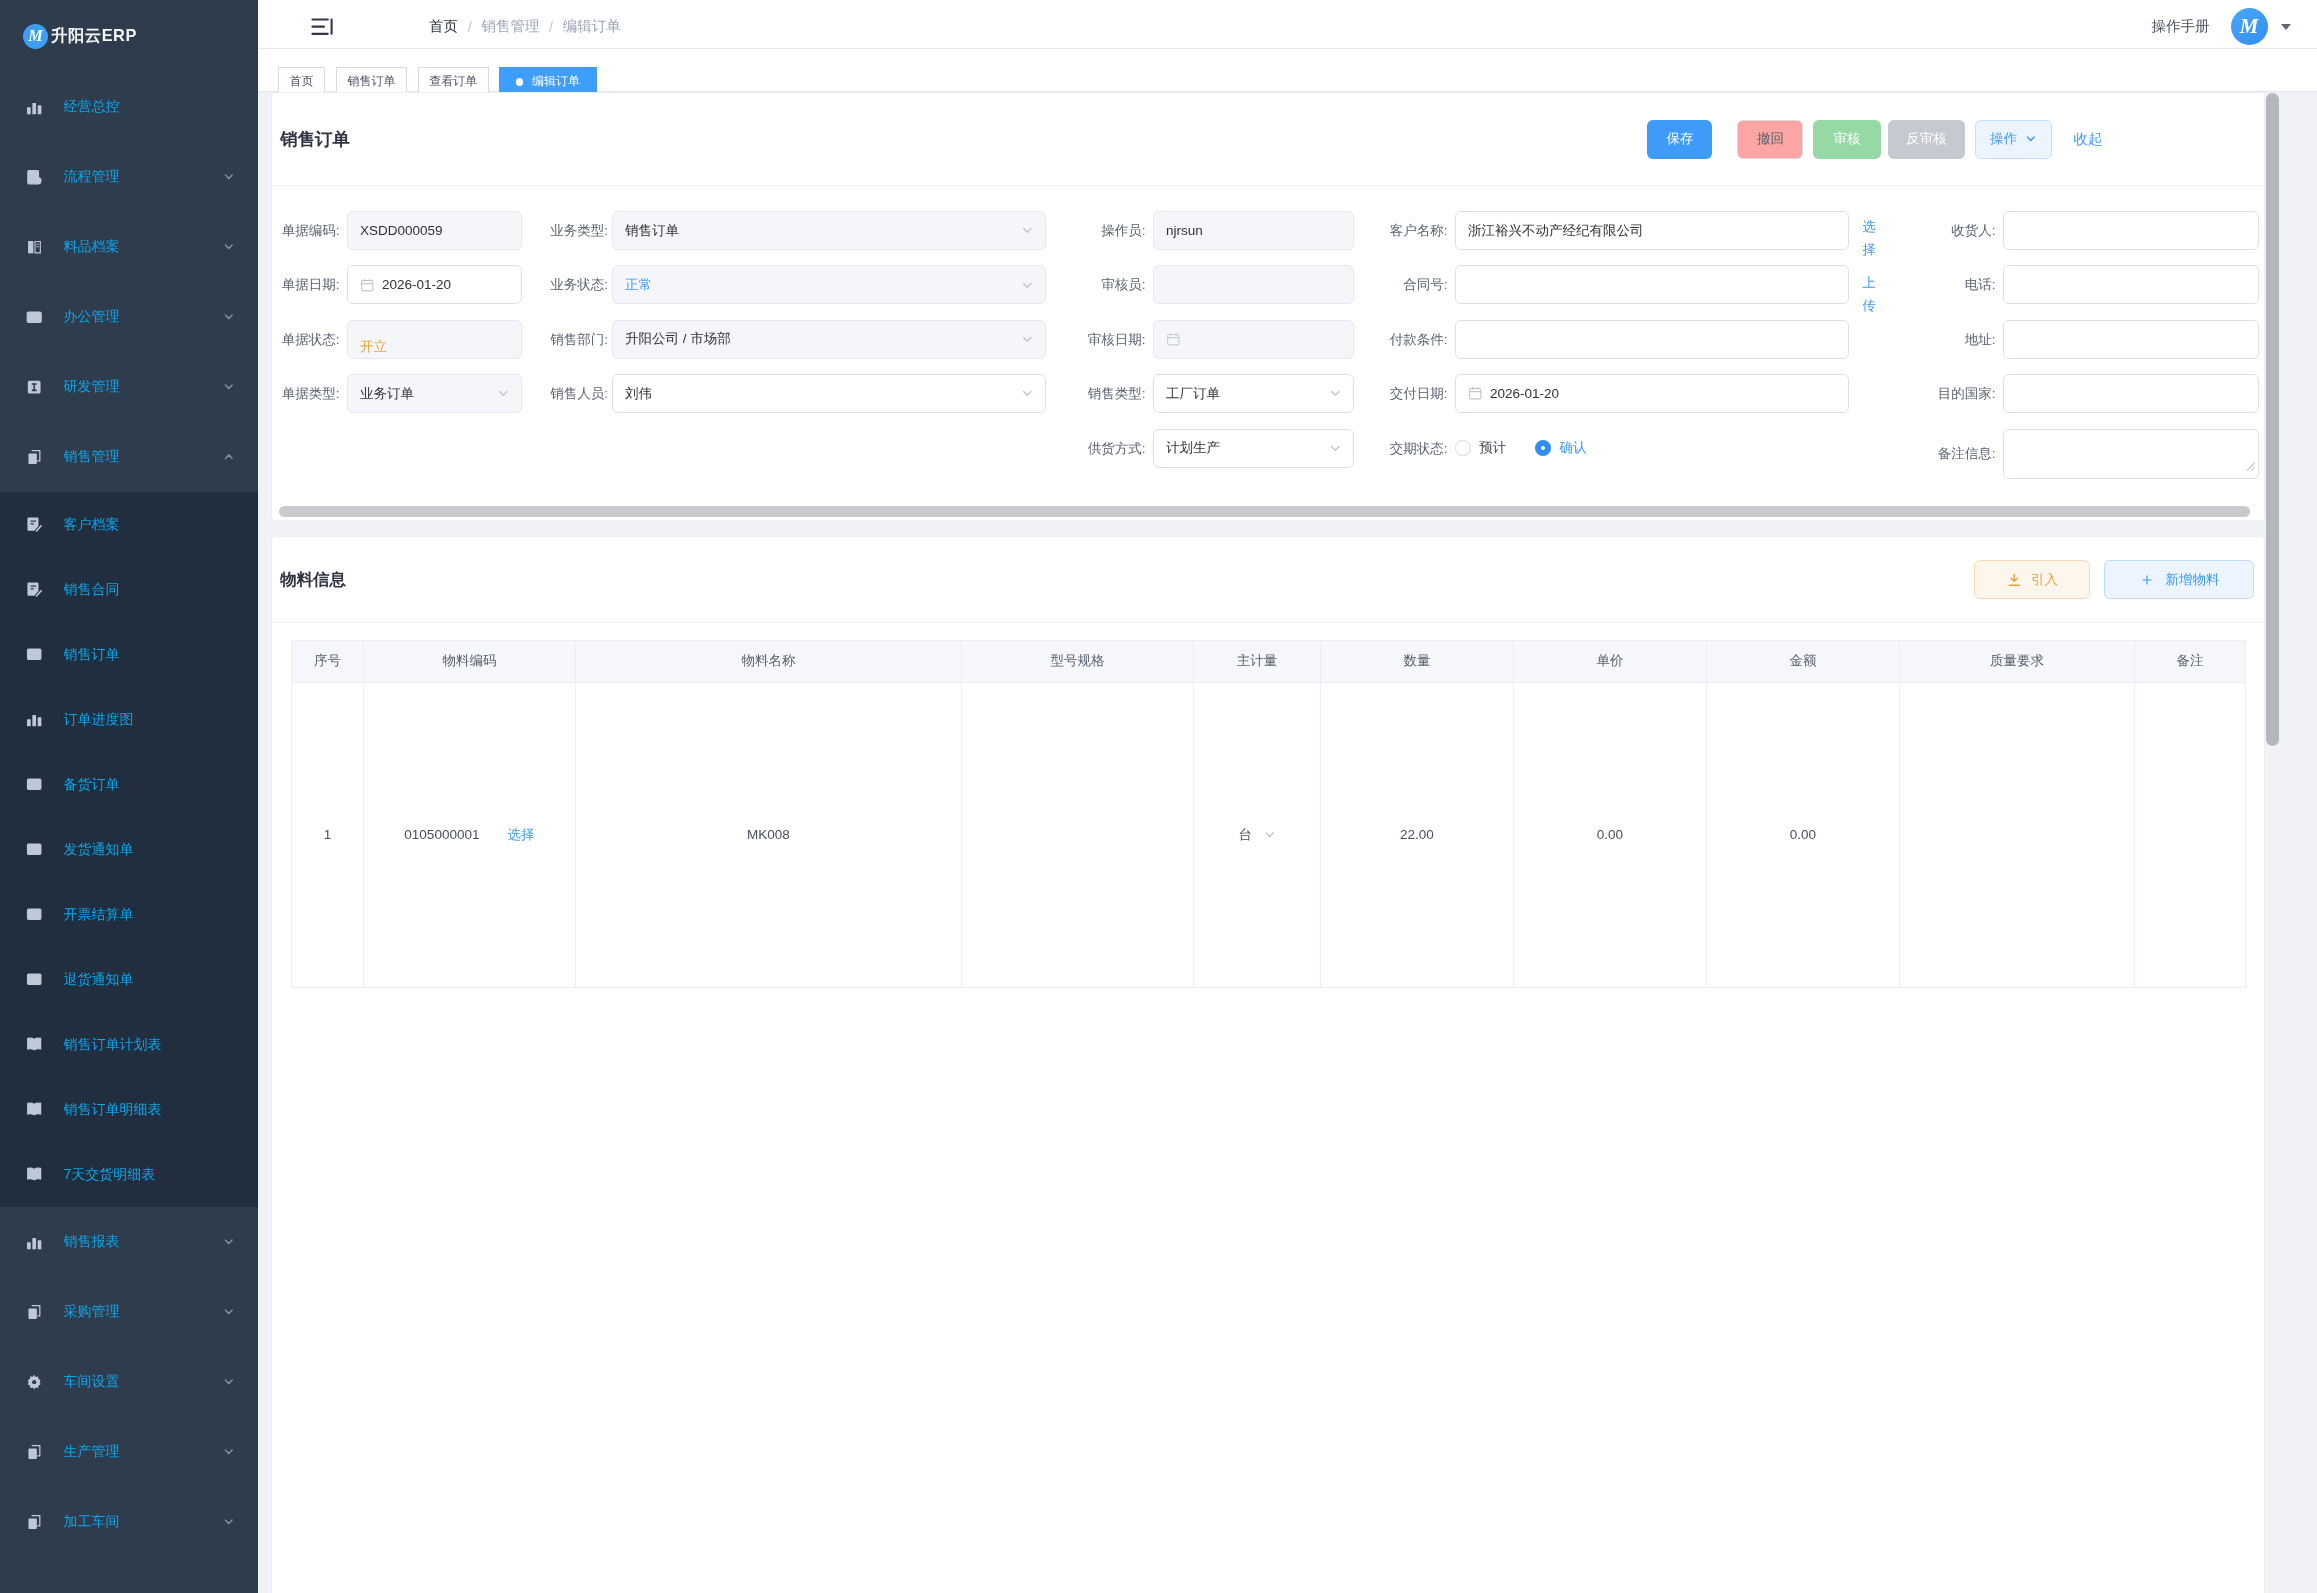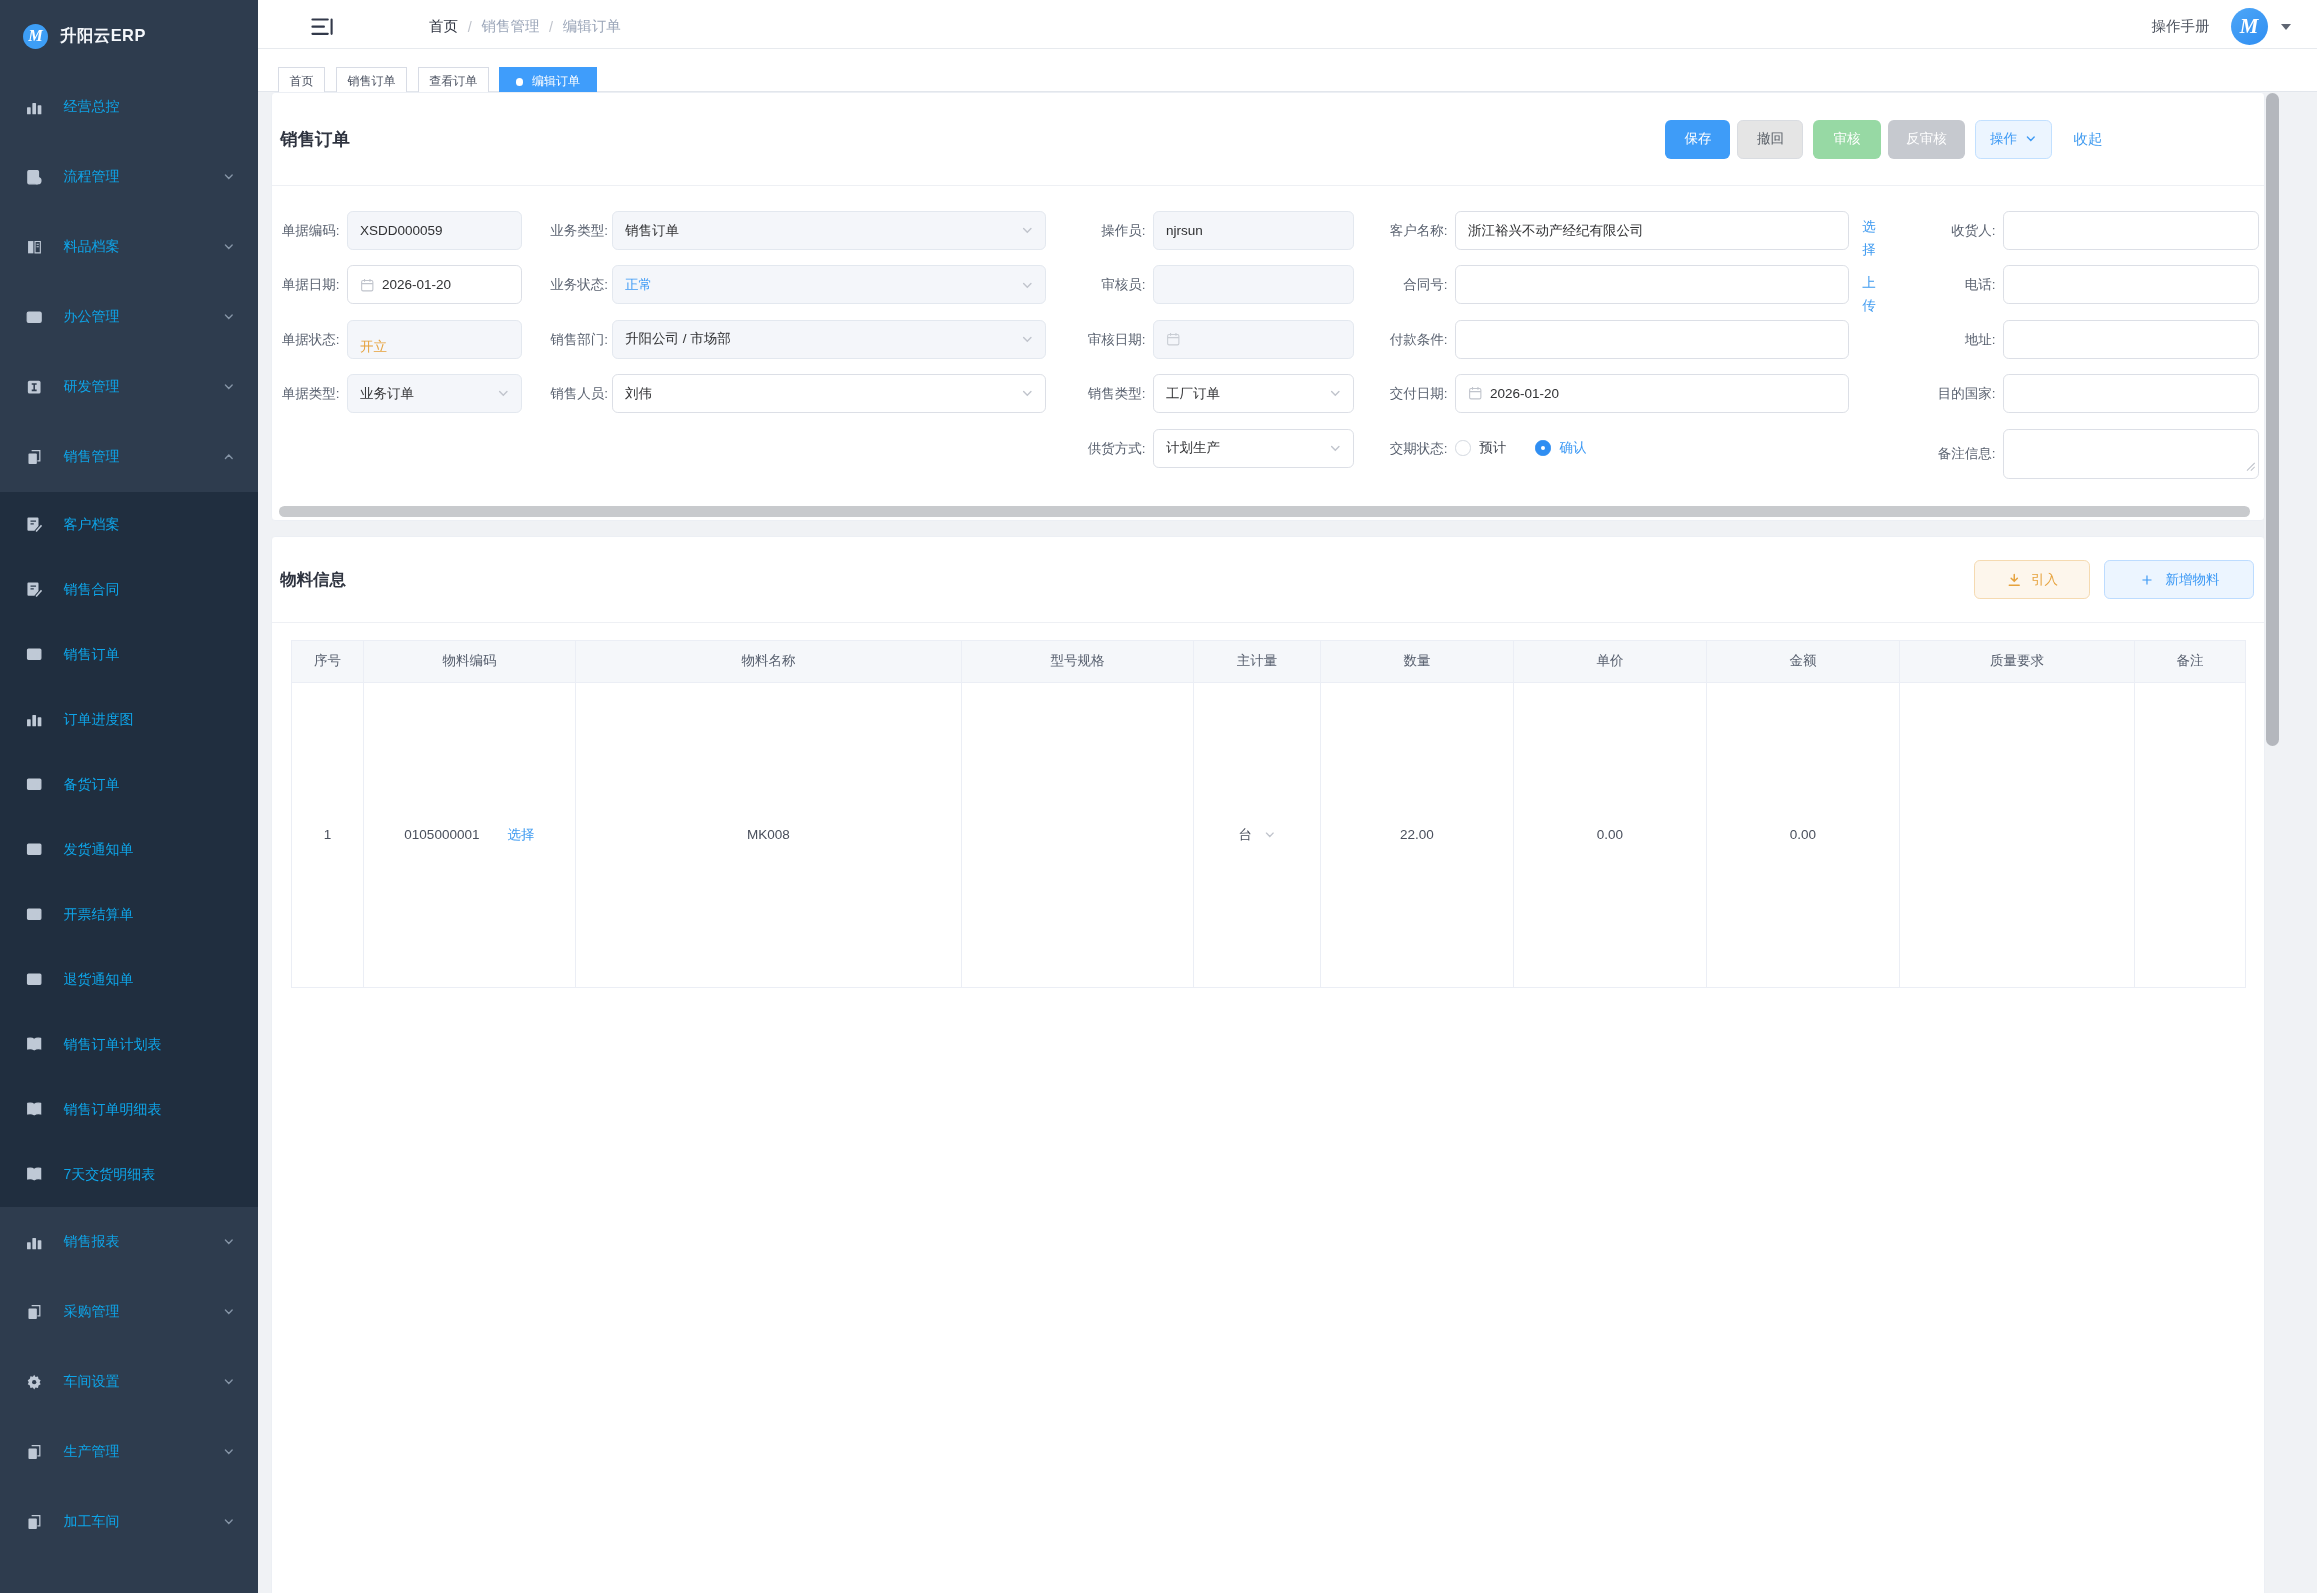--- a/index.html
+++ b/index.html
@@ -4,21 +4,21 @@
 <style>
   * { margin:0; padding:0; box-sizing:border-box; }
   html,body { width:2317px; height:1593px; overflow:hidden; }
   body { font-family:"Liberation Sans","DejaVu Sans",sans-serif; font-size:13.5px; color:#303133; background:#f0f2f5; }
   .page { display:flex; width:2317px; height:1593px; }
 
   
   .sidebar { width:258px; flex:none; background:#2e3c4e; color:#c2cbd8; overflow:hidden; }
   .logo-row { height:72px; display:flex; align-items:center; padding-left:23px; }
   .logo-circle { width:25px; height:25px; border-radius:50%; background:#3d9ef6; color:#fff; display:flex; align-items:center; justify-content:center; font-family:"Liberation Serif",serif; font-style:italic; font-weight:bold; font-size:16.4px; flex:none; }
-  .logo-text { color:#f4f7fb; font-weight:bold; font-size:16.4px; margin-left:12px; letter-spacing:0.5px; }
+  .logo-text { color:#f4f7fb; font-weight:bold; font-size:16.4px; margin-left:3px; letter-spacing:0.5px; }
   .s-item { height:70px; display:flex; align-items:center; padding:0 23px 0 26px; cursor:pointer; position:relative; }
   .s-item.sub { height:65px; background:#202e3f; }
   .s-ico { width:16.4px; height:16.4px; flex:none; color:#bfc9d6; }
   .s-ico svg { width:16.4px; height:16.4px; display:block; fill:currentColor; }
   .s-lbl { margin-left:21px; font-size:14px; color:#0ea5e9; white-space:nowrap; }
   .s-chev { margin-left:auto; width:11.6px; height:11.6px; color:#8594a6; }
   .s-chev svg { width:11.6px; height:11.6px; display:block; }
   .s-chev.up svg { transform:rotate(180deg); }
 
   
@@ -45,21 +45,21 @@
   .content { flex:1; background:#f0f2f5; position:relative; z-index:1; overflow:hidden; }
 
   
   .card { background:#fff; border:1px solid #eceff4; border-radius:3.9px; margin-left:12.6px; width:1994px; }
   .card1 { height:429px; }
   .card-titlerow { height:93px; display:flex; align-items:center; padding:0 161px 0 8.7px; border-bottom:1px solid #eef0f4; }
   .card-title { font-size:17.4px; font-weight:600; color:#2f3440; }
   .btns { margin-left:auto; display:flex; align-items:center; }
   .btn { height:39px; border-radius:5.8px; border:1px solid transparent; font-size:13.5px; display:flex; align-items:center; justify-content:center; cursor:pointer; white-space:nowrap; }
   .btn-save { width:65px; background:#3e9cf8; color:#fff; }
-  .btn-revoke { width:66px; background:#e5e5e5; border-color:#d9dce1; color:#5a6068; margin-left:7px; }
+  .btn-revoke { width:66px; background:#fca5a5; border-color:#d9dce1; color:#5a6068; margin-left:25px; }
   .btn-audit { width:68px; background:#97d9a4; color:#fff; margin-left:9.7px; cursor:not-allowed; }
   .btn-unaudit { width:77px; background:#c6c9cf; color:#fff; margin-left:6.8px; cursor:not-allowed; }
   .btn-operate { width:77px; background:#ecf5ff; border-color:#c2e0ff; color:#3e9af5; margin-left:9.7px; gap:7.7px; }
   .link { color:#3e9af0; cursor:pointer; }
   .collapse-link { margin-left:22px; font-size:14.5px; }
 
   .formgrid { display:flex; padding:25px 7.7px 0 7.7px; }
   .fg { display:flex; flex-direction:column; gap:15.4px; }
   .field { display:flex; min-height:39px; }
   .lbl { flex:none; text-align:right; padding-right:7.7px; color:#5a6270; line-height:39px; white-space:nowrap; }

